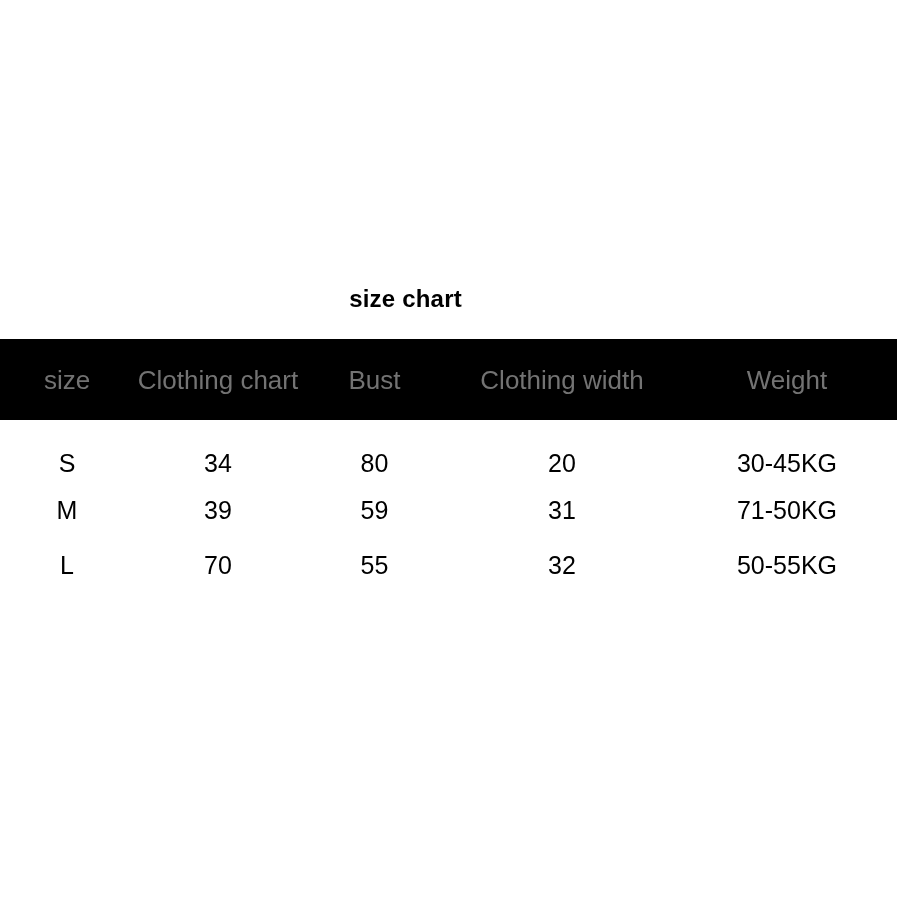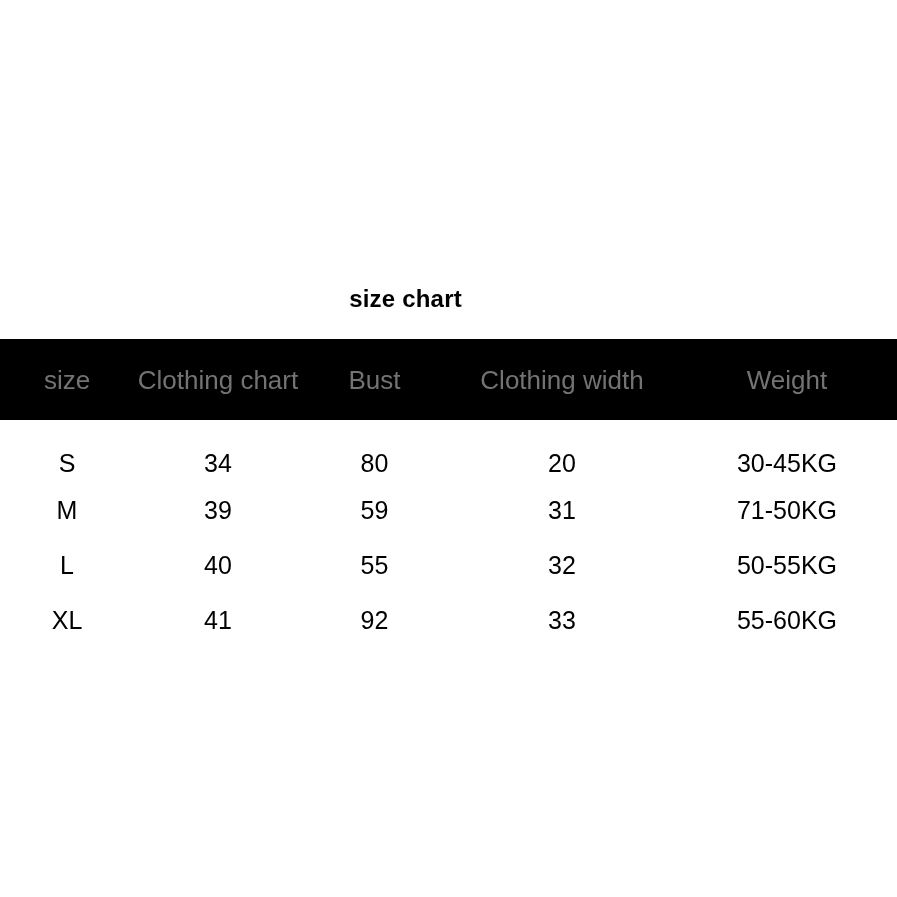--- a/index.html
+++ b/index.html
@@ -139,28 +139,21 @@
       </tr>
       <tr>
         <td>M</td>
         <td>39</td>
         <td>59</td>
         <td>31</td>
         <td>71-50KG</td>
       </tr>
       <tr>
         <td>L</td>
-        <td>40</td>
+        <td>70</td>
         <td>55</td>
         <td>32</td>
         <td>50-55KG</td>
-      </tr>
-      <tr>
-        <td>XL</td>
-        <td>41</td>
-        <td>92</td>
-        <td>33</td>
-        <td>55-60KG</td>
       </tr>
     </tbody>
   </table>
 
 </div>
 
 </body></html>

